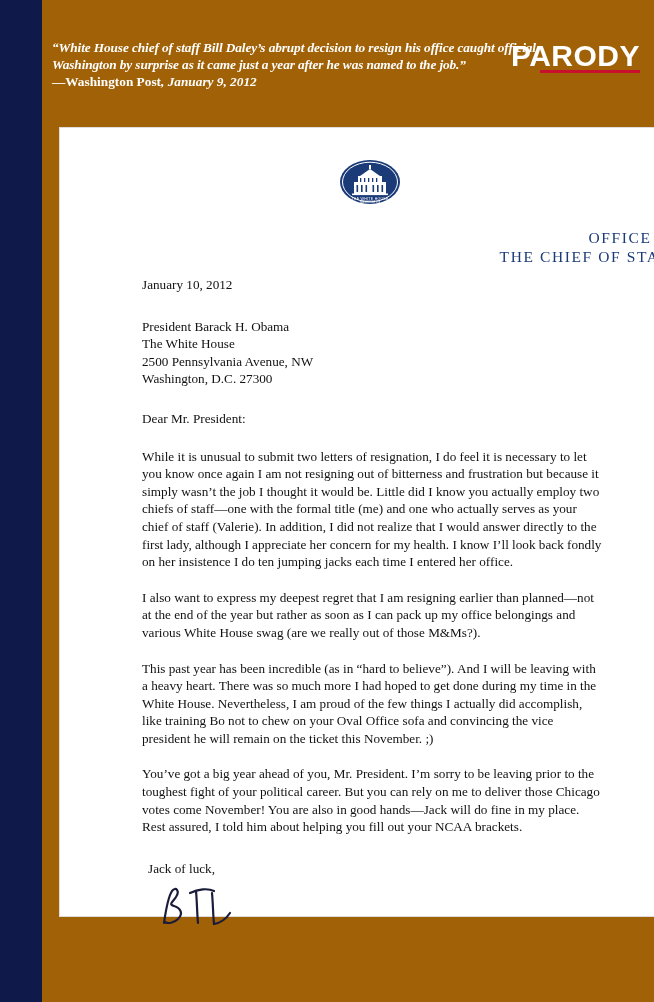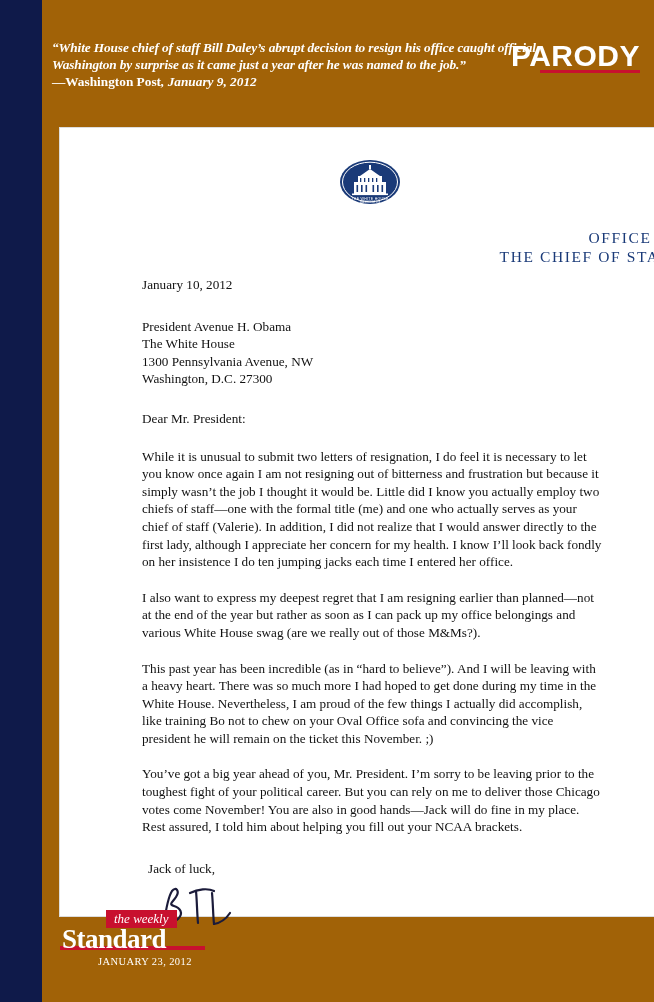--- a/index.html
+++ b/index.html
@@ -246,23 +246,23 @@
 
     <div class="letterhead">
       <span class="l1">OFFICE OF</span>
       <span class="l2">THE CHIEF OF STAFF</span>
     </div>
 
     <div class="body-area">
       <p class="date-line">January 10, 2012</p>
 
       <div class="addr-block">
-        <p class="addr-line">President Avenue H. Obama</p>
+        <p class="addr-line">President Barack H. Obama</p>
         <p class="addr-line">The White House</p>
-        <p class="addr-line">1300 Pennsylvania Avenue, NW</p>
+        <p class="addr-line">2500 Pennsylvania Avenue, NW</p>
         <p class="addr-line">Washington, D.C. 27300</p>
       </div>
 
       <p class="salutation">Dear Mr. President:</p>
 
       <p class="para">While it is unusual to submit two letters of resignation, I do feel it is necessary to let you know once again I am not resigning out of bitterness and frustration but because it simply wasn’t the job I thought it would be. Little did I know you actually employ two chiefs of staff—one with the formal title (me) and one who actually serves as your chief of staff (Valerie). In addition, I did not realize that I would answer directly to the first lady, although I appreciate her concern for my health. I know I’ll look back fondly on her insistence I do ten jumping jacks each time I entered her office.</p>
       <p class="para">I also want to express my deepest regret that I am resigning earlier than planned—not at the end of the year but rather as soon as I can pack up my office belongings and various White House swag (are we really out of those M&amp;Ms?).</p>
       <p class="para">This past year has been incredible (as in “hard to believe”). And I will be leaving with a heavy heart. There was so much more I had hoped to get done during my time in the White House. Nevertheless, I am proud of the few things I actually did accomplish, like training Bo not to chew on your Oval Office sofa and convincing the vice president he will remain on the ticket this November. ;)</p>
       <p class="para">You’ve got a big year ahead of you, Mr. President. I’m sorry to be leaving prior to the toughest fight of your political career. But you can rely on me to deliver those Chicago votes come November! You are also in good hands—Jack will do fine in my place. Rest assured, I told him about helping you fill out your NCAA brackets.</p>
 
@@ -275,20 +275,14 @@
             <path d="M40 8 C41 18, 41 30, 42 40"></path>
             <path d="M34 10 C42 6, 52 5, 58 8"></path>
             <path d="M56 10 C57 20, 57 32, 58 41"></path>
             <path d="M58 41 C64 40, 70 36, 74 30"></path>
           </g>
         </svg>
       </div>
     </div>
   </div>
 
-  <div class="masthead">
-    <div class="mast-red-rule"></div>
-    <div class="mast-weekly">the weekly</div>
-    <div class="mast-standard">Standard</div>
-    <div class="mast-date">JANUARY 23, 2012</div>
-  </div>
 
 </div>
 
 </body></html>

